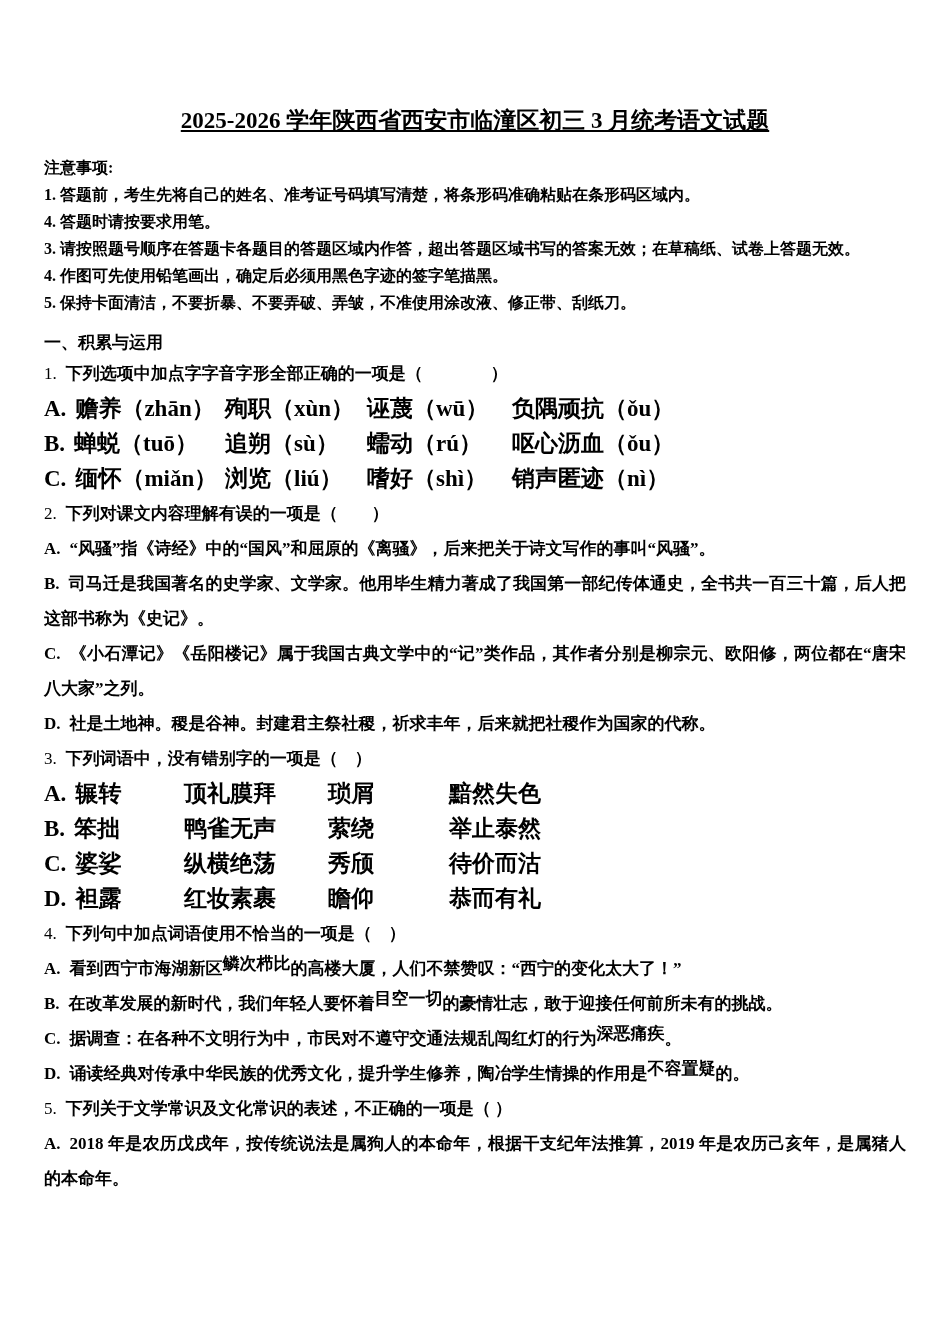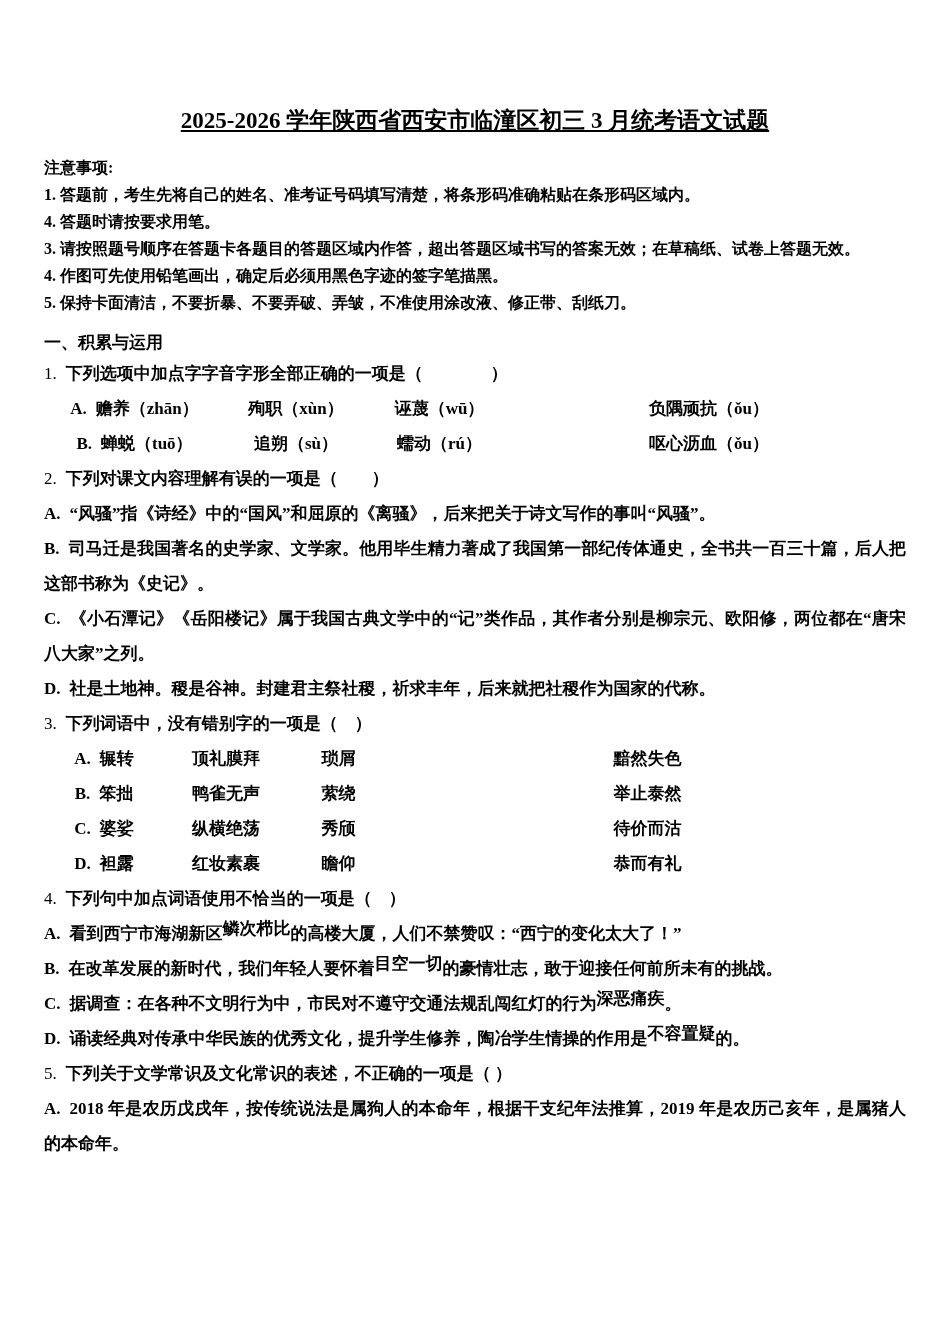--- a/index.html
+++ b/index.html
@@ -58,27 +58,26 @@
   .qno {
     font-weight: normal;
     margin-right: 9px;
   }
   .olabel {
     margin-right: 9px;
   }
   .optrow {
     display: grid;
     margin: 0;
-    font-size: 17px;
+    font-size: 23px;
     line-height: 35px;
     font-weight: bold;
-    text-align: center;
   }
   .grid-q1 { grid-template-columns: 181px 142px 145px auto; }
-  .grid-q3 { grid-template-columns: 120px 124px 101px auto; }
+  .grid-q3 { grid-template-columns: 120px 124px 101px auto; gap: 20px; }
   .cell { white-space: nowrap; }
   .raised {
     position: relative;
     top: -5px;
     margin-top: 8px;
   }
 </style>
 </head>
 <body>
 
@@ -103,20 +102,26 @@
       <span class="cell"><span class="olabel">A.</span><span>赡养（zhān）</span></span>
       <span class="cell">殉职（xùn）</span>
       <span class="cell">诬蔑（wū）</span>
       <span class="cell">负隅顽抗（ǒu）</span>
     </div>
     <div class="optrow grid-q1">
       <span class="cell"><span class="olabel">B.</span><span>蝉蜕（tuō）</span></span>
       <span class="cell">追朔（sù）</span>
       <span class="cell">蠕动（rú）</span>
       <span class="cell">呕心沥血（ǒu）</span>
+    </div>
+    <div class="optrow grid-q1">
+      <span class="cell"><span class="olabel">C.</span><span>缅怀（miǎn）</span></span>
+      <span class="cell">浏览（liú）</span>
+      <span class="cell">嗜好（shì）</span>
+      <span class="cell">销声匿迹（nì）</span>
     </div>
 
     <p class="line"><span class="qno">2.</span><span>下列对课文内容理解有误的一项是（　　）</span></p>
     <p class="line wrap"><span class="olabel">A.</span><span>“风骚”指《诗经》中的“国风”和屈原的《离骚》，后来把关于诗文写作的事叫“风骚”。</span></p>
     <p class="line wrap"><span class="olabel">B.</span><span>司马迁是我国著名的史学家、文学家。他用毕生精力著成了我国第一部纪传体通史，全书共一百三十篇，后人把这部书称为《史记》。</span></p>
     <p class="line wrap"><span class="olabel">C.</span><span>《小石潭记》《岳阳楼记》属于我国古典文学中的“记”类作品，其作者分别是柳宗元、欧阳修，两位都在“唐宋八大家”之列。</span></p>
     <p class="line wrap"><span class="olabel">D.</span><span>社是土地神。稷是谷神。封建君主祭社稷，祈求丰年，后来就把社稷作为国家的代称。</span></p>
 
     <p class="line"><span class="qno">3.</span><span>下列词语中，没有错别字的一项是（　）</span></p>
     <div class="optrow grid-q3">

